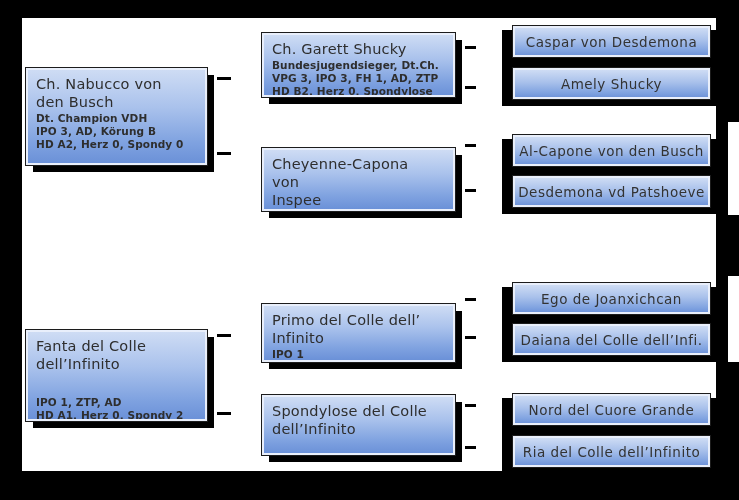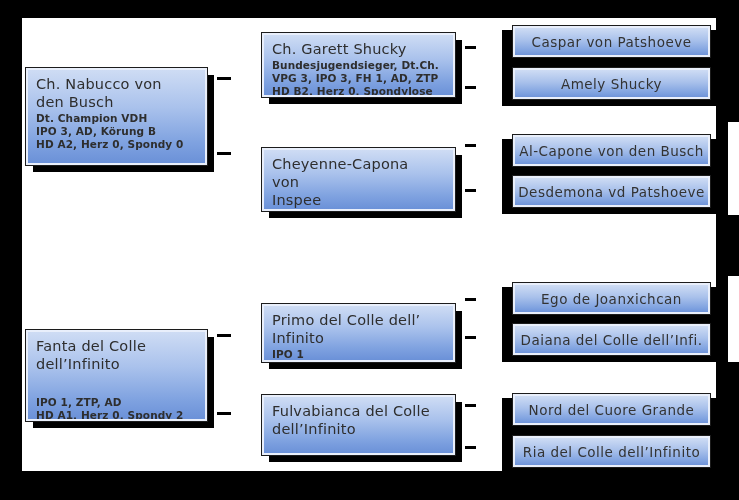--- a/index.html
+++ b/index.html
@@ -73,34 +73,34 @@
   <div class="pbox" style="left:262px;top:304px;width:193px;height:58px">
     <div class="title">Primo del Colle dell’
 Infinito</div>
     <div class="details">
       <div>IPO 1</div>
       <div>HD A, Herz 0, Spondylose 0</div>
     </div>
   </div>
 
   <div class="pbox" style="left:262px;top:395px;width:193px;height:60px">
-    <div class="title">Fulvabianca del Colle
+    <div class="title">Spondylose del Colle
 dell’Infinito</div>
     <div class="details">
       <div class="gap">HD B</div>
     </div>
   </div>
 
   <div class="bracket" style="left:502px;top:30px;width:215px;height:76px"></div>
   <div class="bracket" style="left:502px;top:139px;width:215px;height:75px"></div>
   <div class="bracket" style="left:502px;top:287px;width:215px;height:75px"></div>
   <div class="bracket" style="left:502px;top:398px;width:215px;height:73px"></div>
 
   <div class="sbox" style="left:513px;top:26px;width:197px;height:31px">
-    <span>Caspar von Patshoeve</span>
+    <span>Caspar von Desdemona</span>
   </div>
   <div class="sbox" style="left:513px;top:68px;width:197px;height:31px">
     <span>Amely Shucky</span>
   </div>
   <div class="sbox" style="left:513px;top:135px;width:197px;height:31px">
     <span>Al-Capone von den Busch</span>
   </div>
   <div class="sbox" style="left:513px;top:176px;width:197px;height:31px">
     <span>Desdemona vd Patshoeve</span>
   </div>

